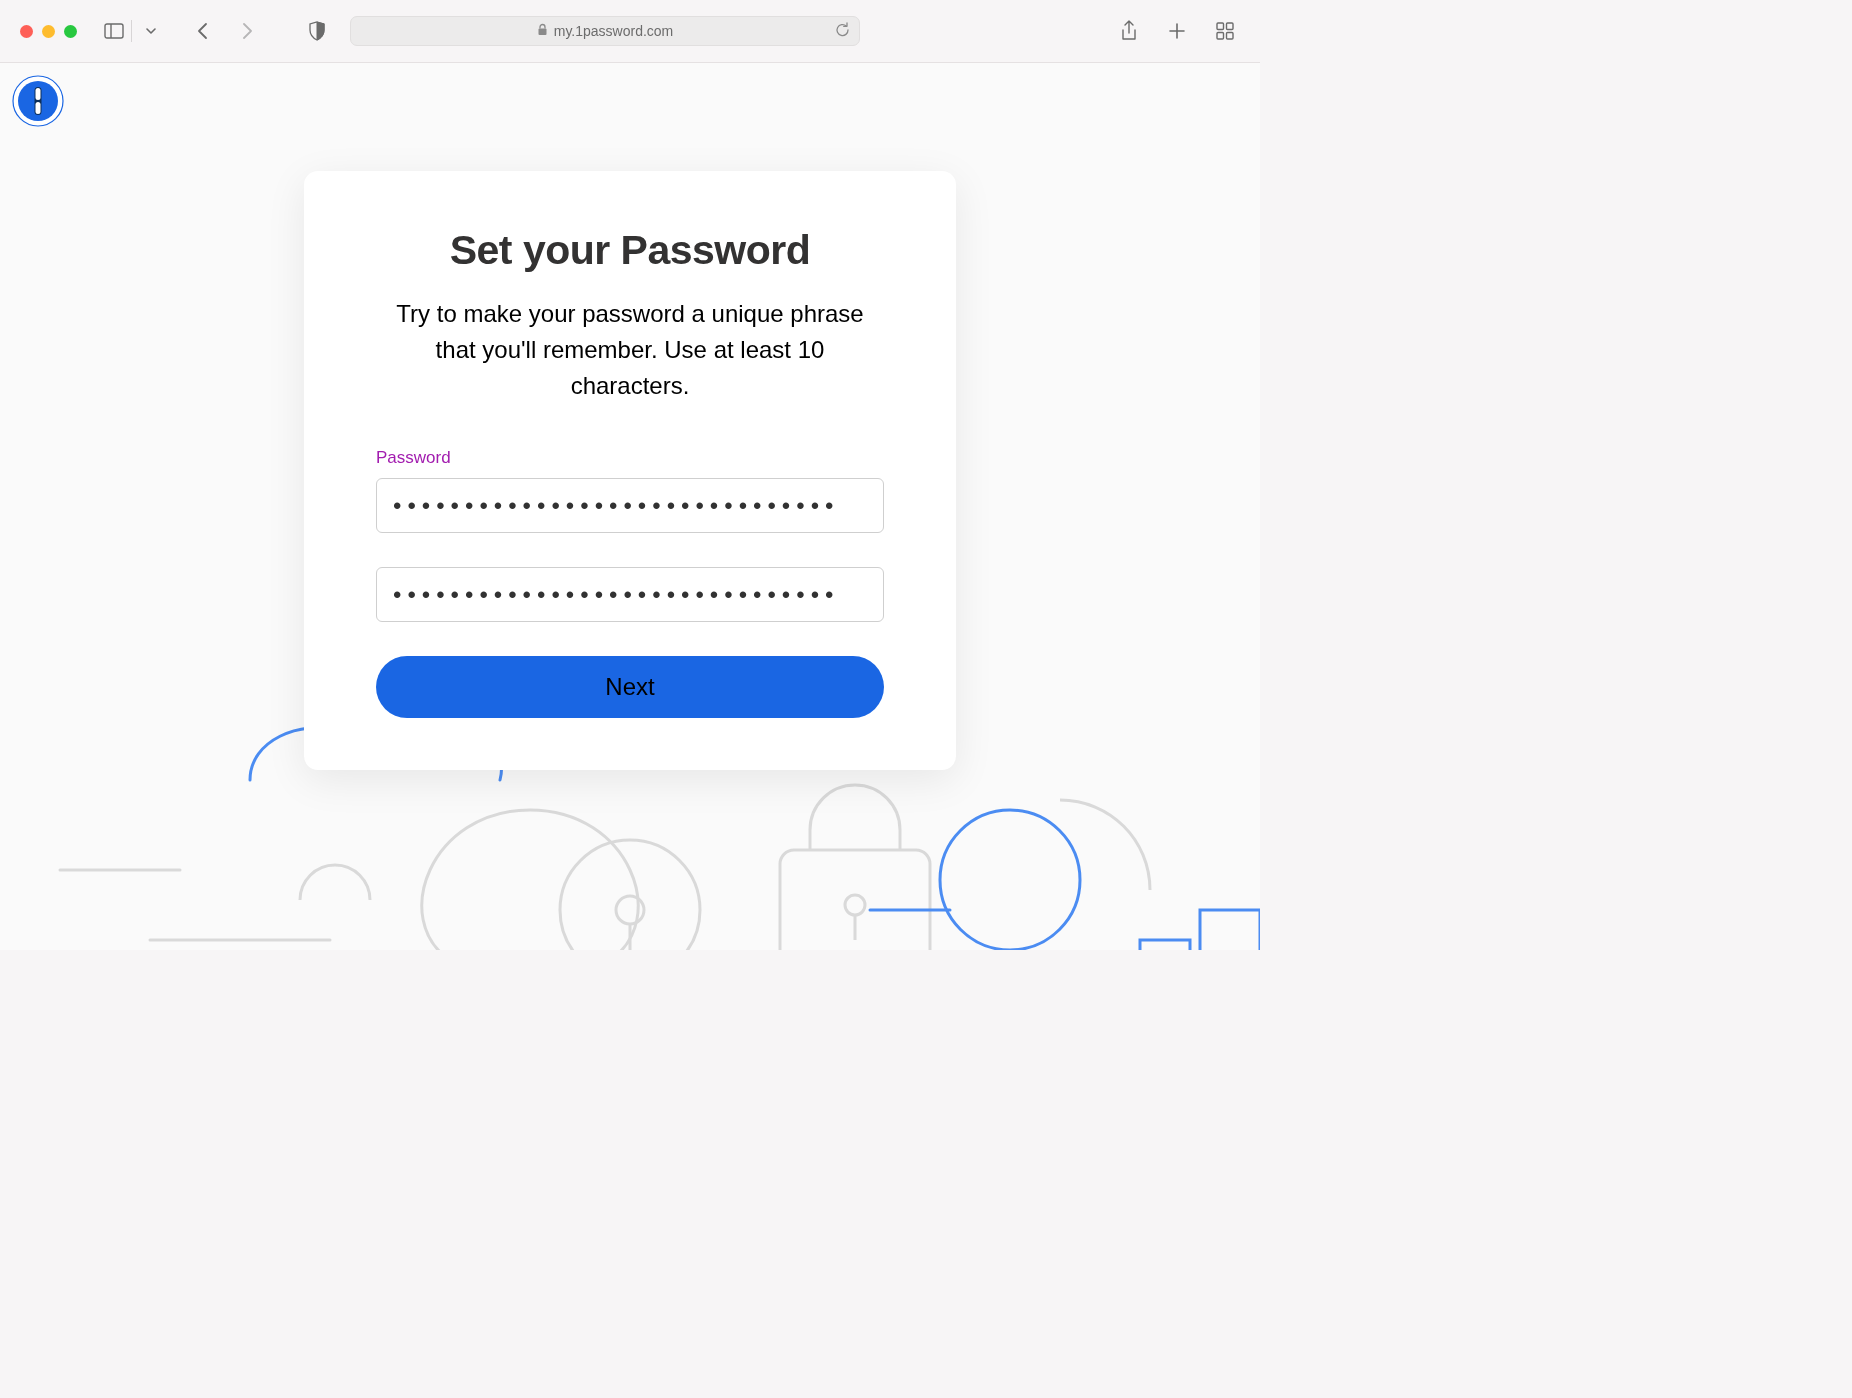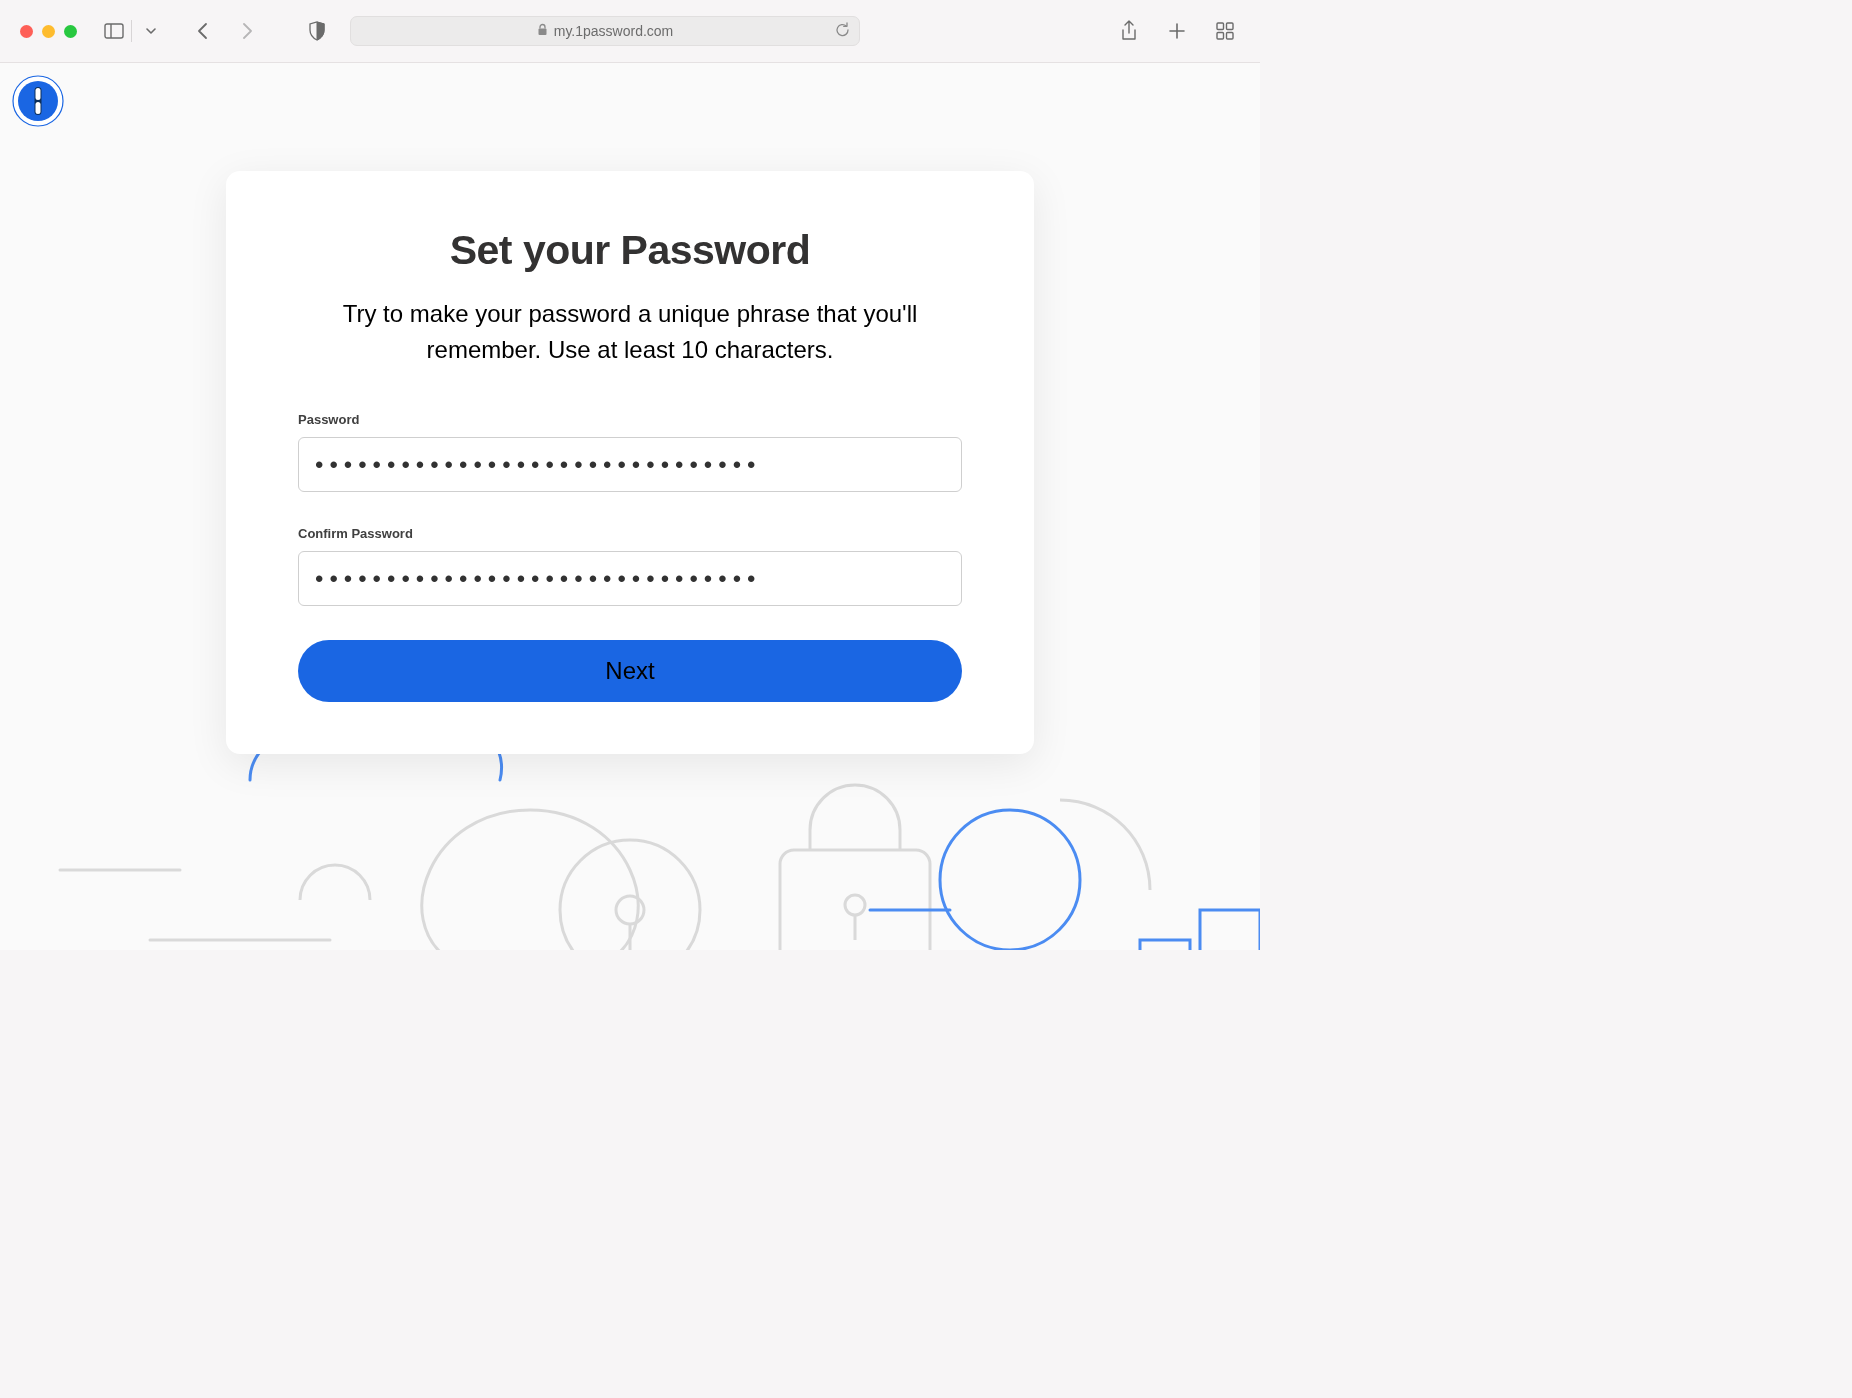--- a/index.html
+++ b/index.html
@@ -17,24 +17,24 @@
     .shield-group{margin-right:18px;}
     .urlbar { flex:0 0 510px; height:30px; background:#ecebeb; border:1px solid #e1dfdf; border-radius:7px; display:flex; align-items:center; justify-content:center; position:relative; color:#6c6c6c; font-size:14px; gap:6px; }
     .urlbar .refresh{position:absolute; right:8px; top:4px;}
     .right-group{margin-left:auto;display:flex;gap:18px;align-items:center;}
 
     
     .page{position:relative;height:887px;background:#fafafa;overflow:hidden;}
     .logo{position:absolute;top:12px;left:12px;width:52px;height:52px;}
     .bg-art{position:absolute;left:0;right:0;bottom:-20px;height:260px;opacity:1;}
 
-    .card{position:absolute;left:50%;top:108px;transform:translateX(-50%);width:808px;background:#fff;border-radius:14px;box-shadow:0 10px 40px rgba(0,0,0,.08);padding:56px 72px 52px;}
+    .card{position:absolute;left:50%;top:108px;transform:translateX(-50%);width:652px;background:#fff;border-radius:14px;box-shadow:0 10px 40px rgba(0,0,0,.08);padding:56px 72px 52px;}
     .card h1{font-size:41px;font-weight:700;color:#333232;text-align:center;letter-spacing:-.5px;margin-bottom:22px;}
     .card .sub{font-size:24px;color:#000000;text-align:center;line-height:1.5;margin-bottom:44px;font-weight:400;}
-    .field-label{font-size:13px;color:#404040;margin-bottom:10px;display:block;font-weight:bold;}
+    .field-label{font-size:17px;color:#a21caf;margin-bottom:10px;display:block;}
     .pw-input{width:100%;height:55px;border:1px solid #cfcfcf;border-radius:6px;padding:0 16px;font-size:24px;letter-spacing:6px;color:#323232;outline:none;margin-bottom:34px;font-family:inherit;}
     .pw-input.last{margin-bottom:34px;}
     .next-btn{width:100%;height:62px;border:none;border-radius:31px;background:#1a66e3;color:#000000;font-size:24px;font-weight:500;cursor:pointer;}
   </style>
 </head>
 <body>
 
 <div class="toolbar">
   <div class="traffic">
     <div class="dot r"></div>
@@ -147,18 +147,17 @@
     <rect x="1200" y="200" width="60" height="70" stroke="#4b8cf2" stroke-width="3" fill="none"></rect>
   </svg>
 
   <div class="card">
     <h1>Set your Password</h1>
     <p class="sub">Try to make your password a unique phrase that you'll remember. Use at least 10 characters.</p>
 
     <label class="field-label">Password</label>
     <input type="password" class="pw-input" value="•••••••••••••••••••••••••••••••" style="">
 
-    <label class="field-label">Confirm Password</label>
     <input type="password" class="pw-input last" value="•••••••••••••••••••••••••••••••" style="">
 
     <button class="next-btn">Next</button>
   </div>
 </div>
 
 </body></html>

